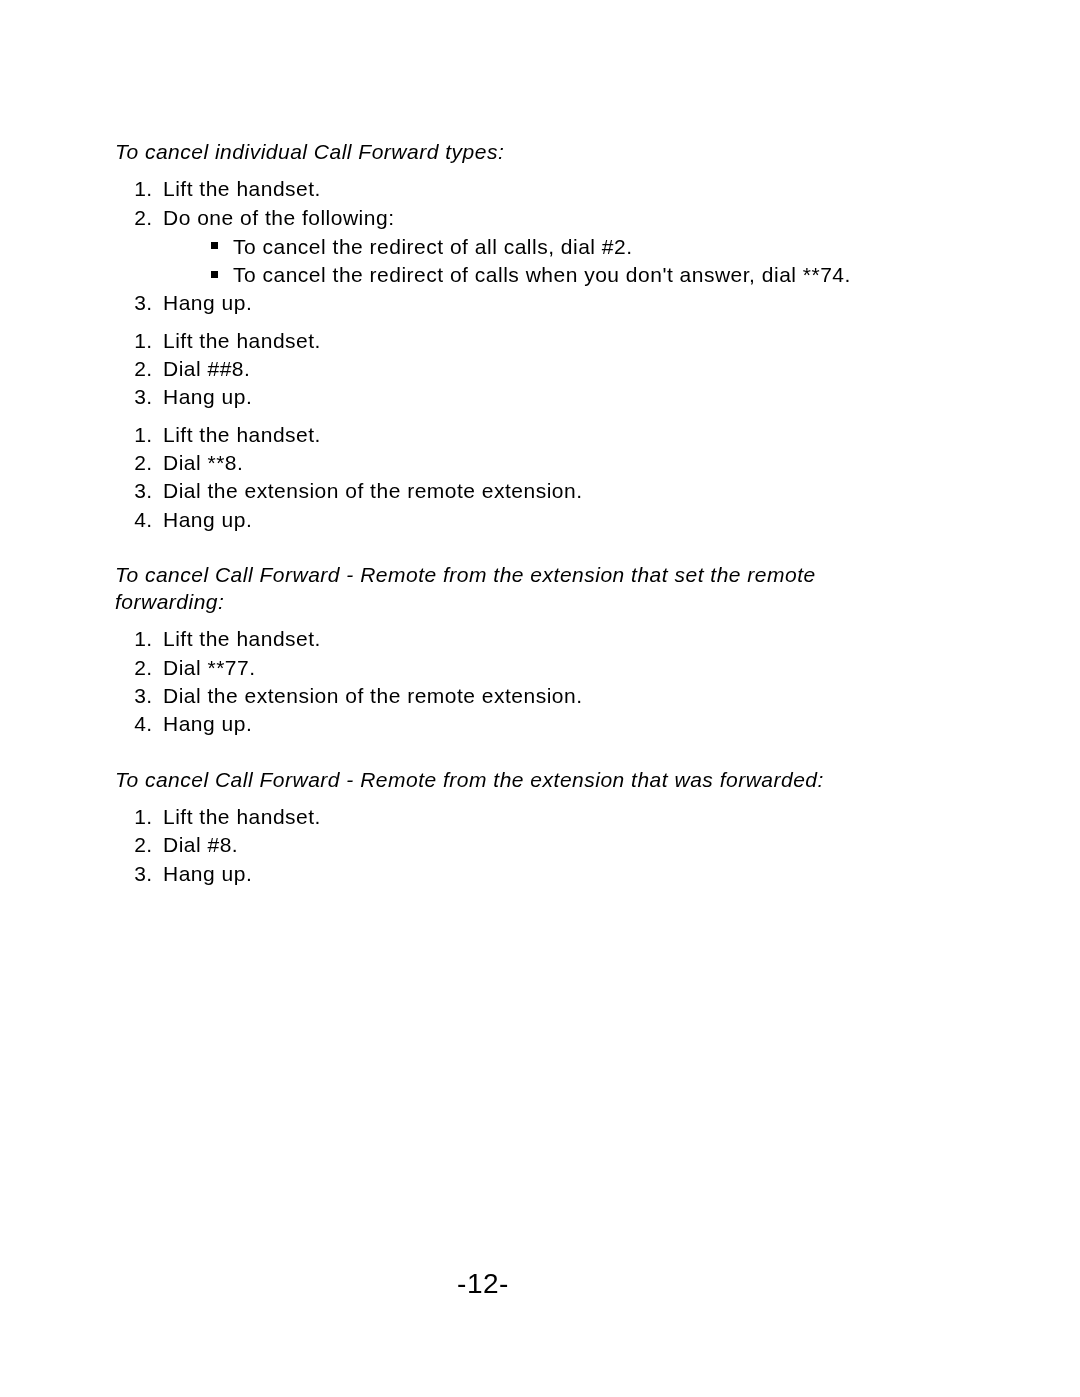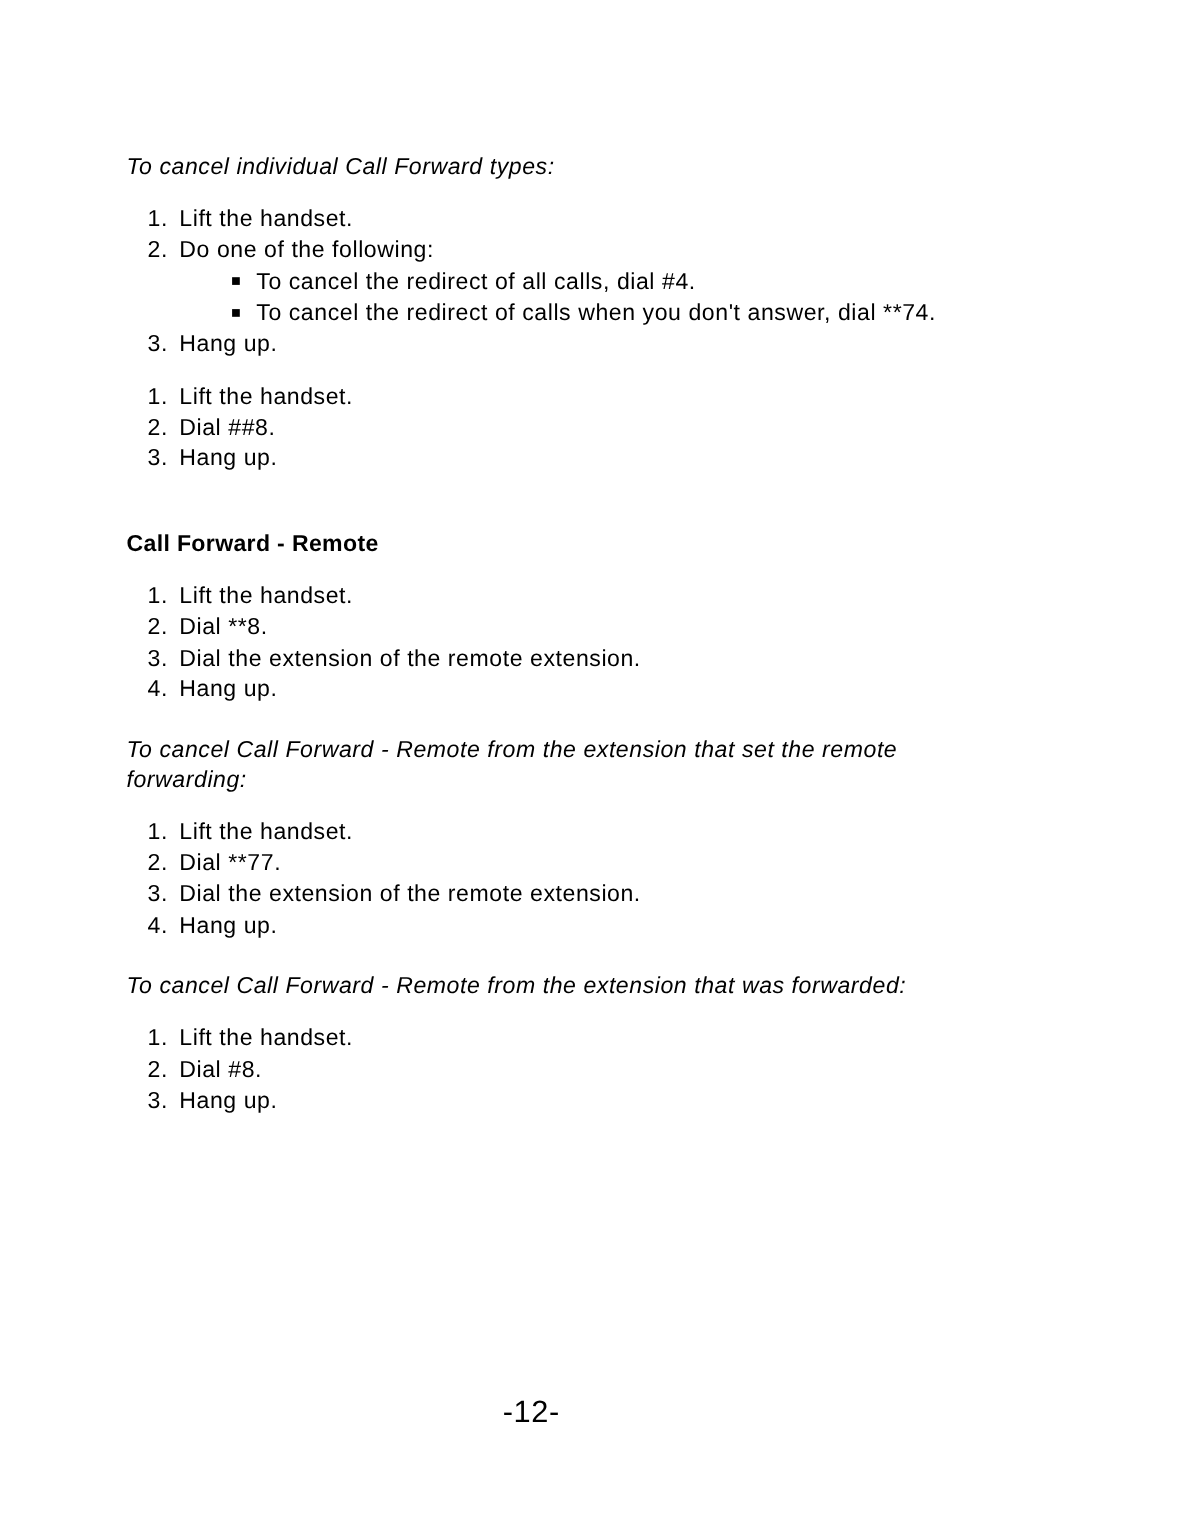--- a/index.html
+++ b/index.html
@@ -23,21 +23,21 @@
     font-style: italic;
     font-weight: normal;
     margin: 28px 0 6px 0;
   }
   .bold-heading {
     font-weight: bold;
     margin: 50px 0 12px 0;
     letter-spacing: 0.3px;
   }
   ol {
-    margin: 20px 0 0 0;
+    margin: 10px 0 0 0;
     padding-left: 44px;
   }
   ol > li {
     padding-left: 4px;
     margin: 1px 0;
   }
   ul {
     list-style: none;
     margin: 2px 0 0 0;
     padding-left: 48px;
@@ -69,34 +69,33 @@
 <body>
 
 <div class="page">
 
   <div class="section-heading">To cancel individual Call Forward types:</div>
   <ol>
     <li>Lift the handset.</li>
     <li>
       <span>Do one of the following:</span>
       <ul>
-        <li>To cancel the redirect of all calls, dial #4.</li>
+        <li>To cancel the redirect of all calls, dial #2.</li>
         <li>To cancel the redirect of calls when you don't answer, dial **74.</li>
       </ul>
     </li>
     <li>Hang up.</li>
   </ol>
 
   <ol>
     <li>Lift the handset.</li>
     <li>Dial ##8.</li>
     <li>Hang up.</li>
   </ol>
 
-  <div class="bold-heading">Call Forward - Remote</div>
 
   <ol>
     <li>Lift the handset.</li>
     <li>Dial **8.</li>
     <li>Dial the extension of the remote extension.</li>
     <li>Hang up.</li>
   </ol>
 
   <div class="section-heading">To cancel Call Forward - Remote from the extension that set the remote forwarding:</div>
   <ol>

